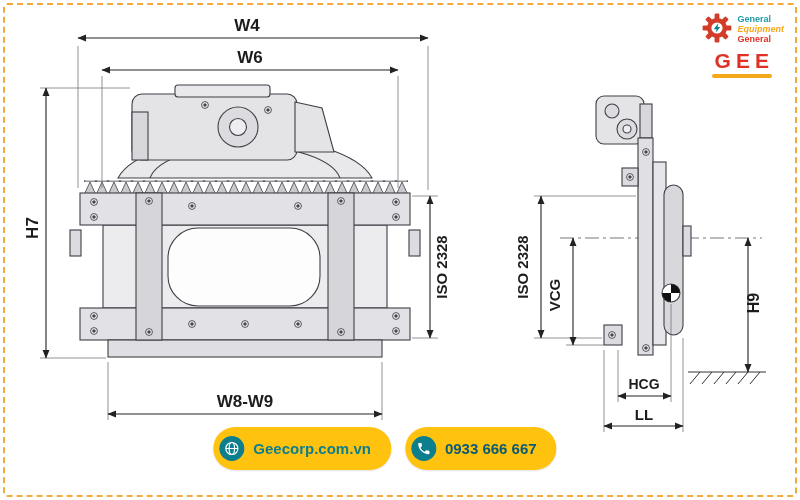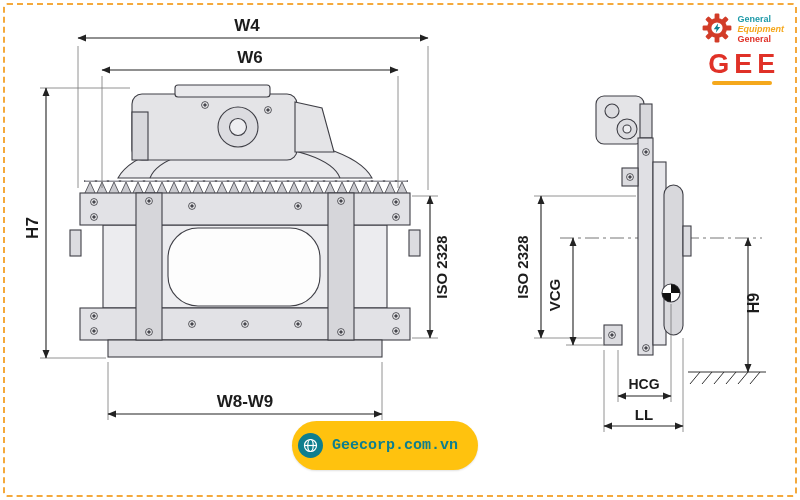--- a/index.html
+++ b/index.html
@@ -13,25 +13,25 @@
   .dim-16 { font-size:16px; }
   .dim-15 { font-size:15px; }
   .dim-14 { font-size:14px; }
 
   .logo { position:absolute; top:12px; right:16px; display:flex; flex-direction:column; align-items:center; }
   .logo-top { display:flex; align-items:center; gap:5px; }
   .logo-words { display:flex; flex-direction:column; line-height:1.1; font-size:9px; font-weight:bold; }
   .lw-1 { color:#1d9aa8; }
   .lw-2 { color:#f5a81c;font-style:italic; }
   .lw-3 { color:#e03127; }
-  .logo-brand { font-size:27px; font-weight:800; letter-spacing:5px; color:#e03127; margin-top:1px; margin-left:4px; }
+  .logo-brand { font-size:21px; font-weight:800; letter-spacing:5px; color:#e03127; margin-top:1px; margin-left:4px; }
   .logo-underline { width:60px; height:4px; background:#f5a81c; border-radius:2px; margin-top:1px; }
 
   .footer { position:absolute; left:385px; transform:translateX(-50%); bottom:30px; display:flex; gap:14px; }
-  .pill { display:flex; align-items:center; gap:9px; background:#ffc20e; border-radius:999px; padding:5px 20px 5px 6px; height:49px; cursor:pointer; box-shadow:0 1px 2px rgba(0,0,0,0.12);font-family:Liberation Mono, monospace; }
+  .pill { display:flex; align-items:center; gap:9px; background:#ffc20e; border-radius:999px; padding:5px 20px 5px 6px; height:43px; cursor:pointer; box-shadow:0 1px 2px rgba(0,0,0,0.12); }
   .pill-icon { width:25px; height:25px; min-width:25px; border-radius:50%; background:#0d7e8e; display:flex; align-items:center; justify-content:center; }
   .pill-text { font-size:15px; font-weight:bold; color:#0d7e8e; white-space:nowrap; }
   .pill-text.phone { color:#0a5a74; }
 </style>
 </head>
 <body>
 
 <div class="page">
   <div class="border-frame"></div>
 
@@ -229,14 +229,22 @@
     <div class="pill">
       <span class="pill-icon">
         <svg width="17" height="17" viewBox="0 0 24 24" fill="none" stroke="#ffffff" stroke-width="1.7">
           <circle cx="12" cy="12" r="8.5"></circle>
           <ellipse cx="12" cy="12" rx="3.8" ry="8.5"></ellipse>
           <line x1="3.5" y1="12" x2="20.5" y2="12"></line>
         </svg>
       </span>
       <span class="pill-text">Geecorp.com.vn</span>
     </div>
+    <div class="pill">
+      <span class="pill-icon">
+        <svg width="15" height="15" viewBox="0 0 24 24" fill="#ffffff">
+          <path d="M6.62 10.79c1.44 2.83 3.76 5.14 6.59 6.59l2.2-2.21c.27-.27.67-.36 1.02-.24 1.12.37 2.33.57 3.57.57.55 0 1 .45 1 1V20c0 .55-.45 1-1 1-9.39 0-17-7.61-17-17 0-.55.45-1 1-1h3.5c.55 0 1 .45 1 1 0 1.25.2 2.45.57 3.57.11.35.03.74-.25 1.02l-2.2 2.2z"></path>
+        </svg>
+      </span>
+      <span class="pill-text phone">0933 666 667</span>
+    </div>
   </div>
 </div>
 
 </body></html>

